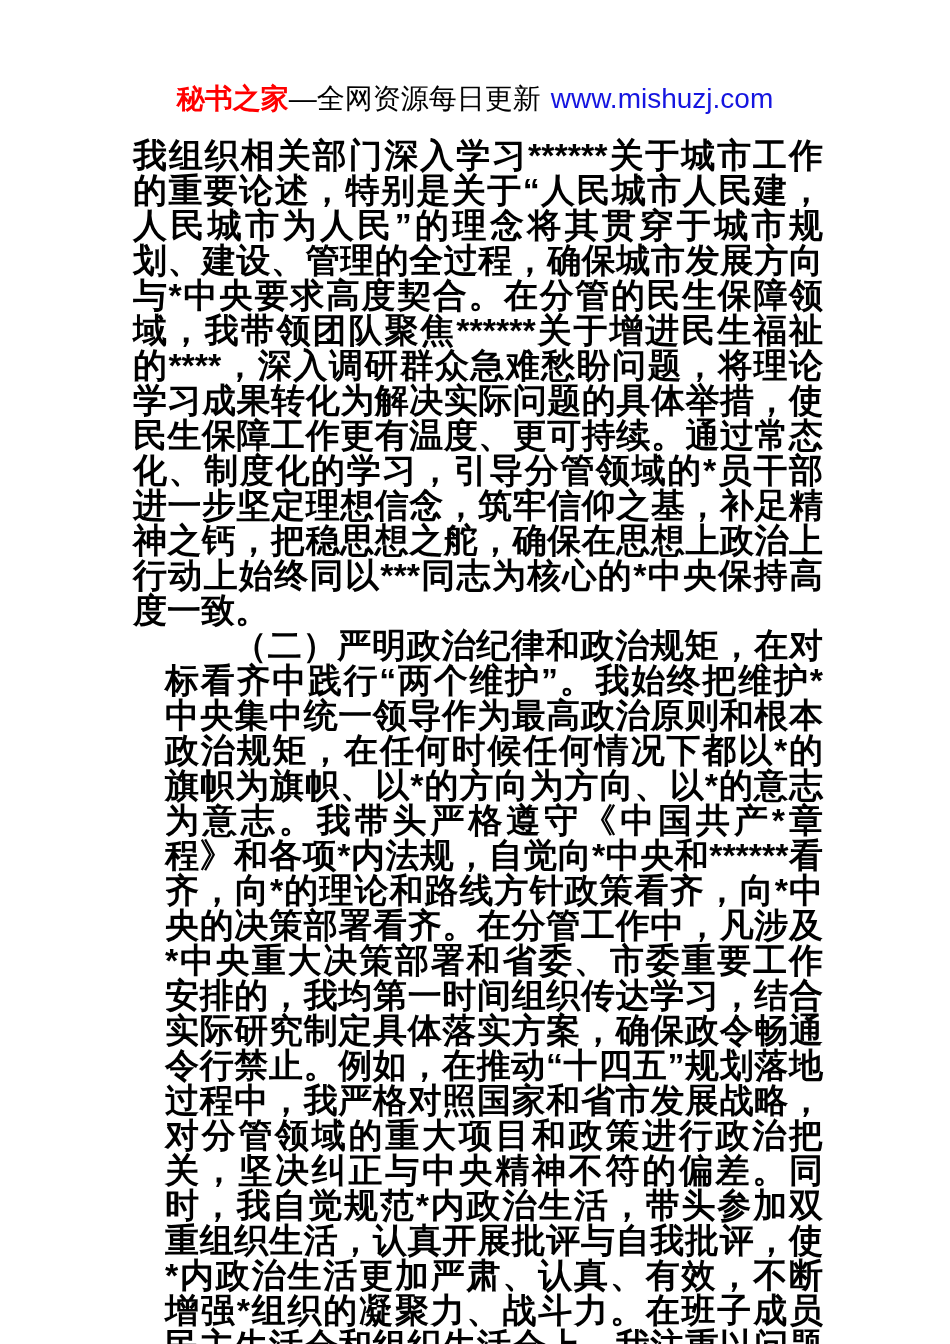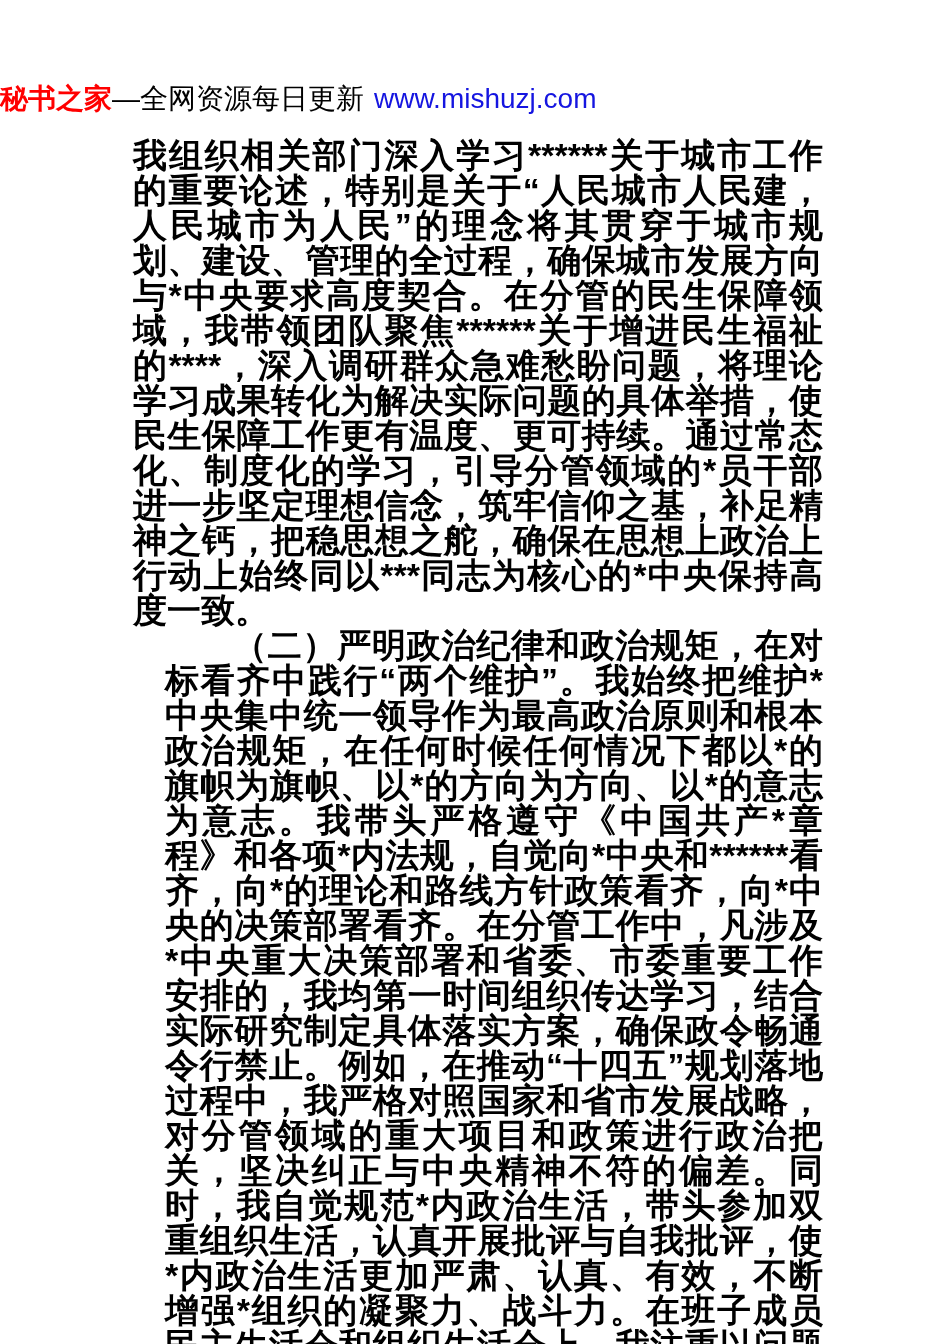--- a/index.html
+++ b/index.html
@@ -13,20 +13,21 @@
     height: 1344px;
     background: #ffffff;
     overflow: hidden;
     font-family: "Liberation Sans", "DejaVu Sans", sans-serif;
   }
   .site-header {
     position: absolute;
     top: 82px;
     left: 0;
     width: 100%;
+    text-align: center;
     font-size: 28px;
     line-height: 34px;
     white-space: nowrap;
   }
   .site-name {
     font-weight: bold;
   }
   .site-tagline {
     font-weight: normal;
     color: #000000;

